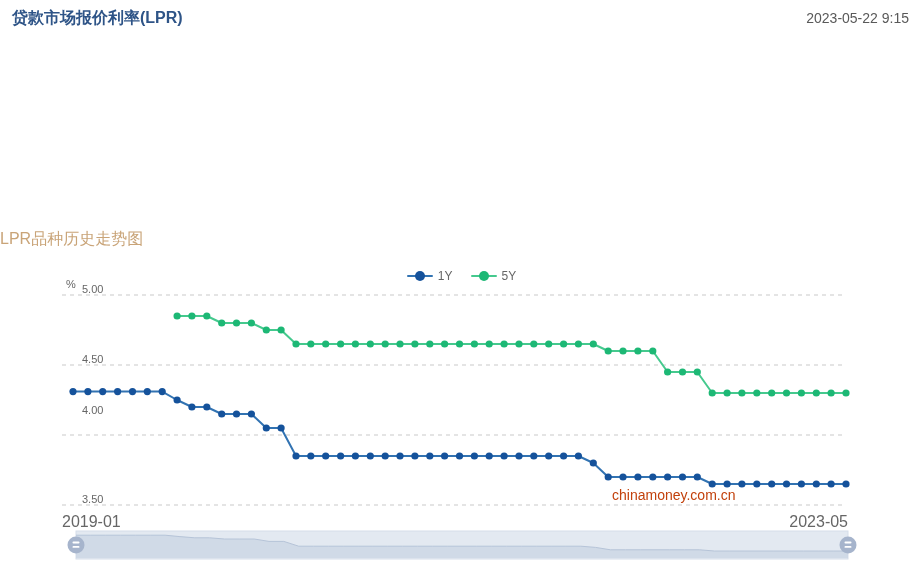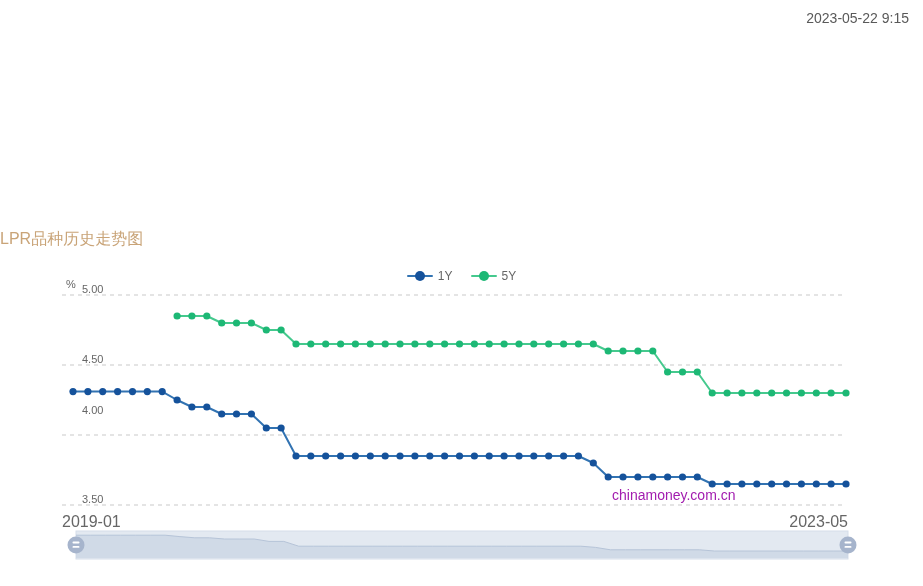--- a/index.html
+++ b/index.html
@@ -20,28 +20,29 @@
   .chart-title{position:absolute;left:0;top:229px;width:923px;text-align:left;font-size:16px;color:#c9a478;}
   .legend{position:absolute;left:0;top:269px;width:923px;display:flex;justify-content:center;gap:18px;}
   .litem{display:flex;align-items:center;gap:5px;cursor:pointer;}
   .lmark{position:relative;display:inline-block;width:26px;height:10px;}
   .lline{position:absolute;left:0;top:4px;width:26px;height:2px;border-radius:1px;}
   .ldot{position:absolute;left:8px;top:0;width:10px;height:10px;border-radius:50%;}
   .llabel{font-size:12px;color:#666;}
   .y-unit{position:absolute;left:66px;top:278px;font-size:11px;color:#666;}
   .ytick{position:absolute;left:82px;font-size:11px;color:#666;}
   .xtick{position:absolute;top:513px;font-size:16px;color:#666;}
-  .watermark{position:absolute;left:612px;top:487px;font-size:14px;color:#a21caf;}
+  .watermark{position:absolute;left:612px;top:487px;font-size:14px;color:#c2410c;}
   svg.plot{position:absolute;left:0;top:0;width:923px;height:586px;}
 </style>
 </head>
 <body>
 
 <div class="page">
 
+  <div class="page-title">贷款市场报价利率(LPR)</div>
   <div class="timestamp">2023-05-22 9:15</div>
 
 
 
   <div class="chart-title">LPR品种历史走势图</div>
 
   <div class="legend">
     <div class="litem">
       <span class="lmark">
           <i class="lline" style="background: rgb(50, 115, 178);"></i>

